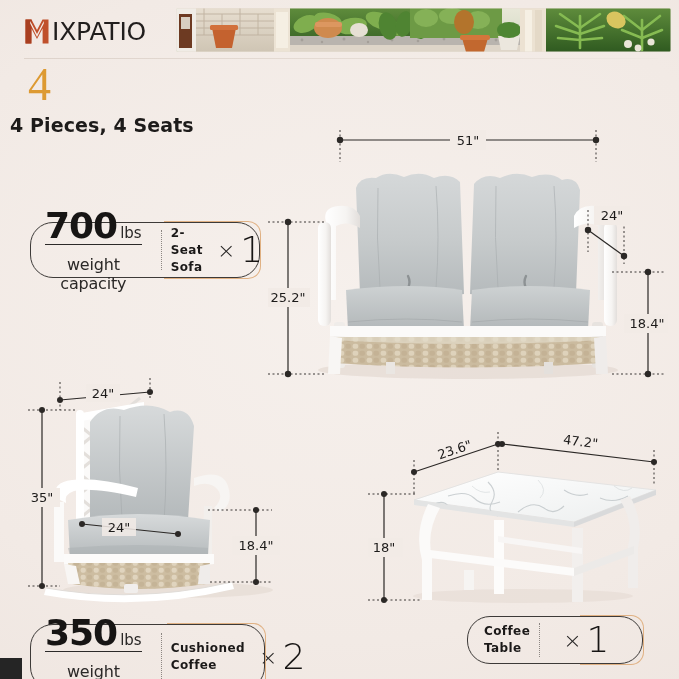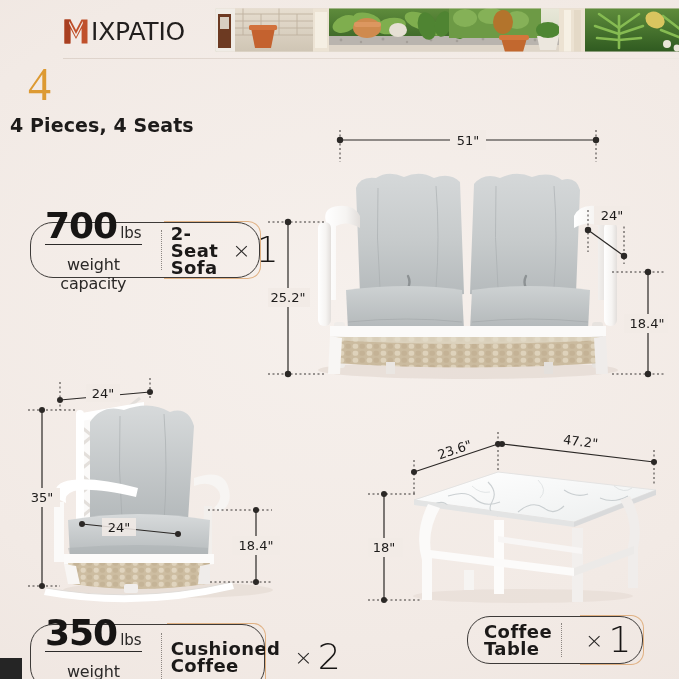--- a/index.html
+++ b/index.html
@@ -23,21 +23,20 @@
       radial-gradient(ellipse 120% 90% at 50% 45%, #f6f0ec 0%, #f2eae5 55%, #ece2dc 100%);
     overflow: hidden;
   }
 
   
   .header {
     position: absolute;
     left: 0; top: 0;
     width: 586px;
     height: 60px;
-    margin-left: 39px;
   }
   .logo {
     position: absolute;
     left: 24px; top: 16px;
     display: flex;
     align-items: center;
     height: 30px;
   }
   .logo-mark {
     width: 26px;
@@ -164,21 +163,21 @@
     letter-spacing: -0.2px;
   }
   .badge-divider {
     width: 0;
     border-left: 1.4px dotted #8d8783;
     height: 74%;
     margin: 0 9px;
   }
   .badge-item {
     font-family: "DejaVu Sans", sans-serif;
-    font-size: 18px;
+    font-size: 12px;
     font-weight: bold;
     color: #1b1918;
     line-height: 17px;
     letter-spacing: 0.4px;
     white-space: pre-line;
   }
   .badge-mult {
     font-family: "DejaVu Sans", sans-serif;
     font-size: 22px;
     color: #2a2827;

